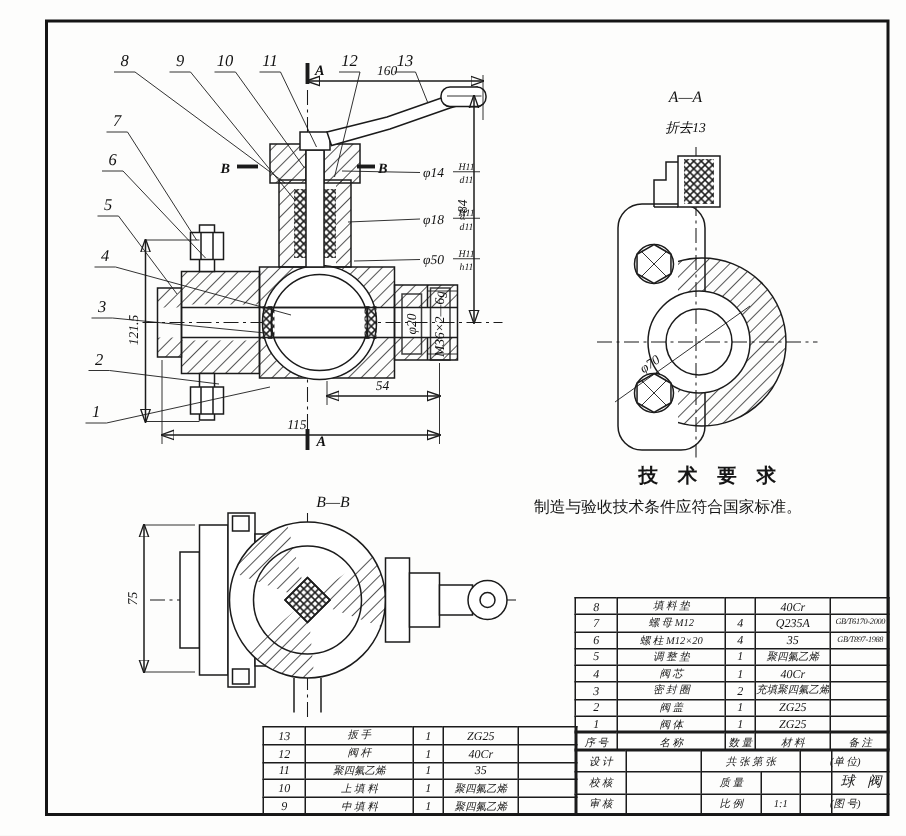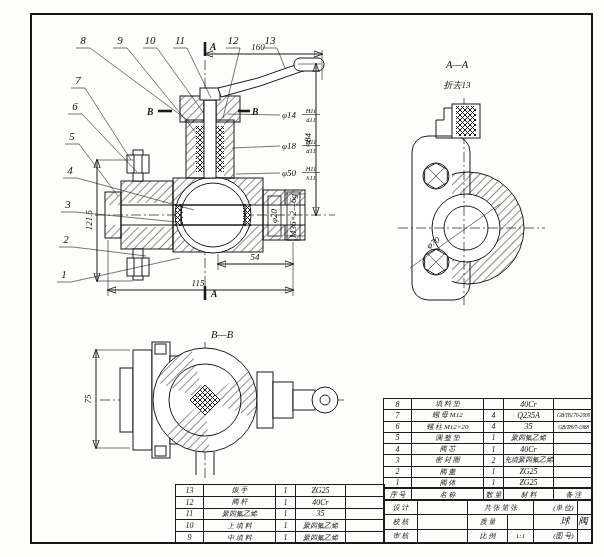--- a/index.html
+++ b/index.html
@@ -272,20 +272,24 @@
       <line x1="196" y1="452" x2="196" y2="475"></line>
       <line x1="214" y1="452" x2="214" y2="475"></line>
 
       <line x1="96" y1="350" x2="96" y2="448" marker-start="url(#ar)" marker-end="url(#ar)"></line>
       <line class="thin" x1="96" y1="350" x2="130" y2="350"></line>
       <line class="thin" x1="96" y1="448" x2="130" y2="448"></line>
       <text class="dt" transform="translate(91,399) rotate(-90)" text-anchor="middle">75</text>
     </g>
   </svg>
 
+  <div class="tech">
+    <div class="t1">技 术 要 求</div>
+    <div class="t2">制造与验收技术条件应符合国家标准。</div>
+  </div>
 
   <div class="grid" style="left:383px;top:398px;width:210px;height:90px;grid-template-columns:28px 72px 20px 50px 40px;grid-template-rows:repeat(8,11.25px);">
     <div class="c num">8</div>
     <div class="c">填 料 垫</div>
     <div class="c num"></div>
     <div class="c num">40Cr</div>
     <div class="c rem"></div>
 
     <div class="c num">7</div>
     <div class="c">螺 母 M12</div>
@@ -331,21 +335,21 @@
   </div>
 
   <div class="grid" style="left:383px;top:488px;width:210px;height:12px;grid-template-columns:28px 72px 20px 50px 40px;grid-template-rows:12px;text-align:right;">
     <div class="c">序 号</div>
     <div class="c">名  称</div>
     <div class="c">数 量</div>
     <div class="c">材  料</div>
     <div class="c">备 注</div>
   </div>
 
-  <div class="grid tb" style="left:383px;top:500px;width:195px;height:43px;grid-template-columns:34px 50px 40px 26px 60px;grid-template-rows:repeat(3,14.33px);">
+  <div class="grid tb" style="left:383px;top:500px;width:172px;height:43px;grid-template-columns:34px 50px 40px 26px 60px;grid-template-rows:repeat(3,14.33px);">
     <div class="c">设 计</div>
     <div class="c"></div>
     <div class="c" style="grid-column:span 2;">共 张 第 张</div>
     <div class="c">(单 位)</div>
 
     <div class="c">校 核</div>
     <div class="c"></div>
     <div class="c">质 量</div>
     <div class="c"></div>
     <div class="c big">球 阀</div>

